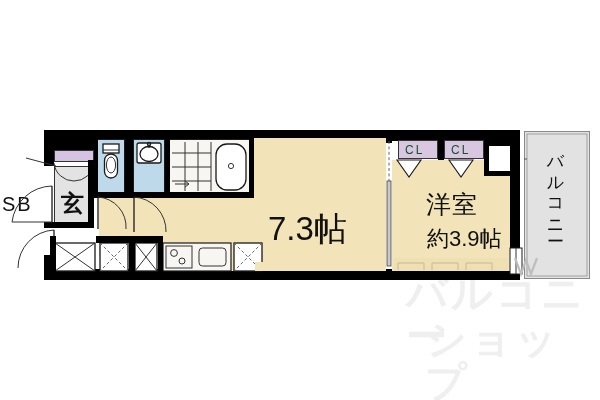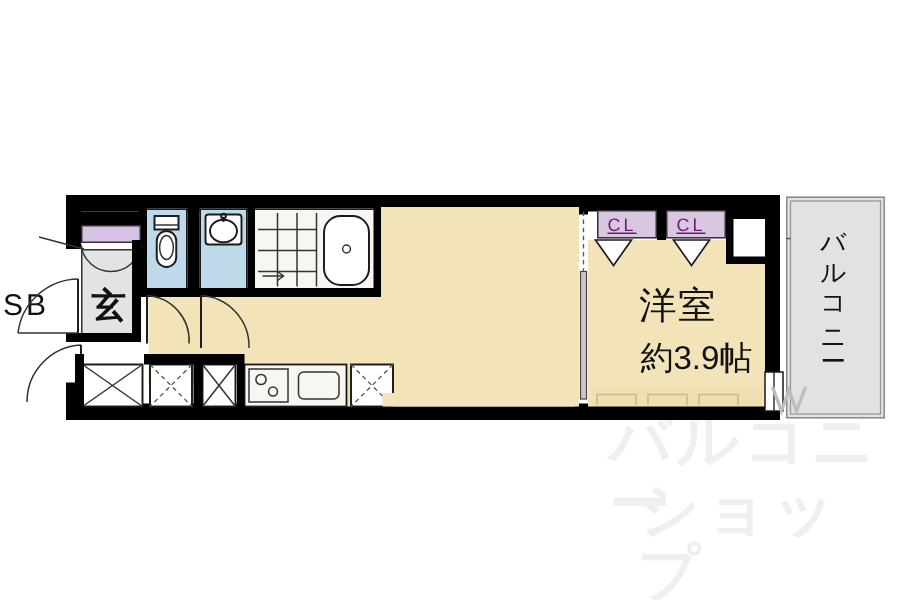--- a/index.html
+++ b/index.html
@@ -25,21 +25,21 @@
 
   .ol{border:1.4px solid #1a1a1a;}
   .ol-thin{border:1px solid #333;}
 
   
   .lbl{position:absolute;color:#111;line-height:1;white-space:nowrap;}
   .dk-title{font-size:37px;letter-spacing:2px;font-weight:400;}
   .dk-area{font-size:33px;letter-spacing:0px;font-weight:400;}
   .bed-title{font-size:25px;letter-spacing:1px;}
   .bed-area{font-size:22px;}
-  .cl-text{font-size:12px;letter-spacing:2px;color:#701a75;text-decoration:underline;}
+  .cl-text{font-size:12px;letter-spacing:2px;color:#14532d;}
   .sb-text{font-size:20px;letter-spacing:2px;color:#111;margin-top:40px;}
   .genkan-text{font-size:23px;font-weight:bold;color:#111;}
   .balcony-text{font-size:17px;letter-spacing:3px;
      writing-mode:vertical-rl;text-orientation:upright;color:#111;}
 
   
   .wm{position:absolute;color:#efefef;font-weight:bold;line-height:1.05;
       letter-spacing:3px;pointer-events:none;}
   .wm1{font-size:41px;}
   .wm2{font-size:41px;}
@@ -64,20 +64,21 @@
   <div class="abs wall" style="left:44px;top:269px;width:476px;height:11px;"></div>
 
   <div class="abs wall" style="left:44px;top:130px;width:10px;height:36px;"></div>
 
   <div class="abs wall" style="left:44px;top:255px;width:10px;height:25px;"></div>
 
   <div class="abs wall" style="left:510px;top:130px;width:10px;height:150px;"></div>
 
   <div class="abs room-dk" style="left:253px;top:138px;width:133px;height:133px;"></div>
 
+  <div class="lbl dk-area" style="left:268px;top:212px;">7.3帖</div>
 
   <div class="abs room-wash" style="left:99px;top:196px;width:156px;height:60px;"></div>
   <div class="abs room-wash" style="left:159px;top:196px;width:96px;height:75px;"></div>
 
   <div class="abs wet ol" style="left:97px;top:139px;width:28px;height:57px;"></div>
   <svg class="abs" style="left:97px;top:139px;" width="28" height="57" viewBox="0 0 28 57">
     <rect x="6" y="5" width="16" height="9" class="fillw"></rect>
     <line x1="6" y1="11" x2="22" y2="11" class="stroke-thin"></line>
     <rect x="7.5" y="15" width="13" height="24" rx="6.5" class="fillw"></rect>
     <ellipse cx="14" cy="26" rx="4.6" ry="8" class="stroke-thin"></ellipse>

